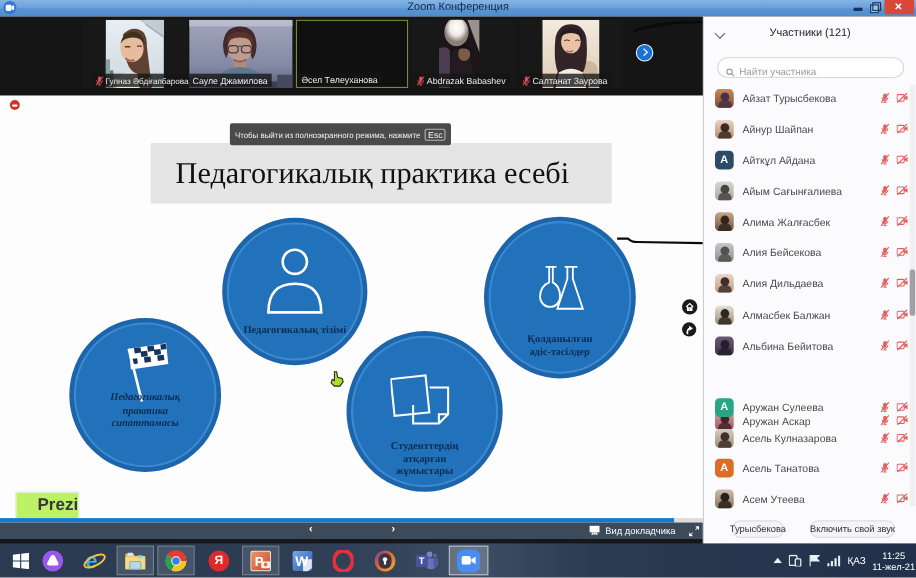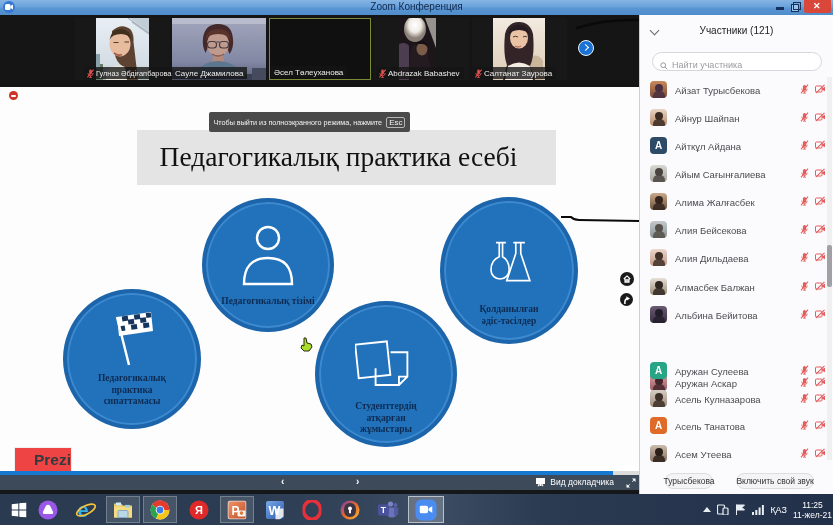--- a/index.html
+++ b/index.html
@@ -32,21 +32,21 @@
   #banner{left:137px;top:43px;width:419px;height:55px;background:#e4e4e4;}
   #ptitle{left:129px;top:54px;width:419px;text-align:center;font-family:"Liberation Serif",serif;
     font-size:27.5px;color:#111;white-space:nowrap;}
   .circ{position:absolute;border-radius:50%;background:#2272bb;border:4px solid #1d65ab;
     box-shadow:inset 0 0 0 2px #3c89cf;}
   .ctext{position:absolute;width:100%;text-align:center;font-family:"Liberation Serif",serif;
     font-weight:bold;color:#0d2b52;font-size:9.5px;line-height:11.5px;}
   #reddot{left:9px;top:4px;width:9px;height:9px;border-radius:50%;background:#cc3526;}
   #reddot div{position:absolute;left:2px;top:3.5px;width:5px;height:2px;background:#fff;border-radius:1px;}
   .navbtn{position:absolute;width:14px;height:14px;border-radius:50%;background:#1a1a1a;color:#fff;}
-  #prezi{left:14px;top:360px;width:53px;height:23px;background:#ef4444;border:1px solid #f0f0f0;
+  #prezi{left:14px;top:360px;width:53px;height:23px;background:#bef264;border:1px solid #f0f0f0;
     display:flex;align-items:center;gap:16px;padding-left:3px;}
   #prezitext{font-size:15.5px;font-weight:bold;color:#333a40;letter-spacing:0;}
   
   #bluebar{left:0;top:384px;width:613px;height:3.5px;background:#1778d2;}
   #bluebar2{left:613px;top:384px;width:26px;height:3.5px;background:#dcdcdc;}
   #darkbar{left:0;top:387.5px;width:639px;height:15.5px;background:#3c4a59;}
   #blackline{left:0;top:403px;width:639px;height:5px;background:#15171a;}
   .chev{position:absolute;top:1px;color:#fff;font-size:10px;font-weight:bold;}
   #viddok{position:absolute;right:25px;top:2px;color:#fff;font-size:8.5px;display:flex;align-items:center;gap:4px;}
   
@@ -251,21 +251,21 @@
           <rect x="25" y="3.4" width="6" height="5" transform="rotate(-8 28 5)"></rect>
           <rect x="37" y="1.8" width="5" height="5" transform="rotate(-8 39 4)"></rect>
           <rect x="10" y="15" width="6" height="5" transform="rotate(-8 13 17)"></rect>
           <rect x="22" y="13.4" width="6" height="5" transform="rotate(-8 25 15)"></rect>
           <rect x="34" y="11.8" width="6" height="5" transform="rotate(-8 37 13)"></rect>
           <rect x="19" y="8.2" width="6" height="5" transform="rotate(-8 22 10)"></rect>
           <rect x="31" y="6.6" width="6" height="5" transform="rotate(-8 34 8)"></rect>
         </g>
         <path d="M8 6 L20 54" stroke="#fff" stroke-width="2.4"></path>
       </svg>
-      <div class="ctext" style="top:80px;">Педагогикалық<br>практика<br>сипаттамасы</div>
+      <div class="ctext" style="top:64px;font-style:italic;">Педагогикалық<br>практика<br>сипаттамасы</div>
     </div>
 
     <div class="circ" style="left:315px;top:214px;width:134px;height:138px;">
       <svg style="position:absolute;left:36px;top:32px" width="58" height="53" viewBox="0 0 62 56">
         <g fill="none" stroke="#fff" stroke-width="2">
           <rect x="2" y="6" width="34" height="36" transform="rotate(-6 19 24)"></rect>
           <path d="M38 16 h18 v26 l-9 9 h-25 v-18 M47 51 v-9 h9"></path>
         </g>
       </svg>
       <div class="ctext" style="top:96px;">Студенттердің<br>атқарған<br>жұмыстары</div>

